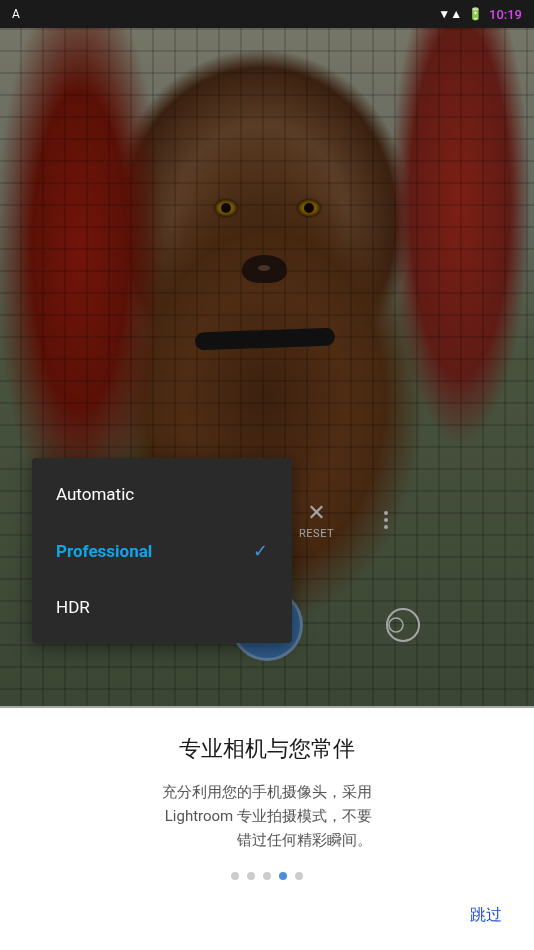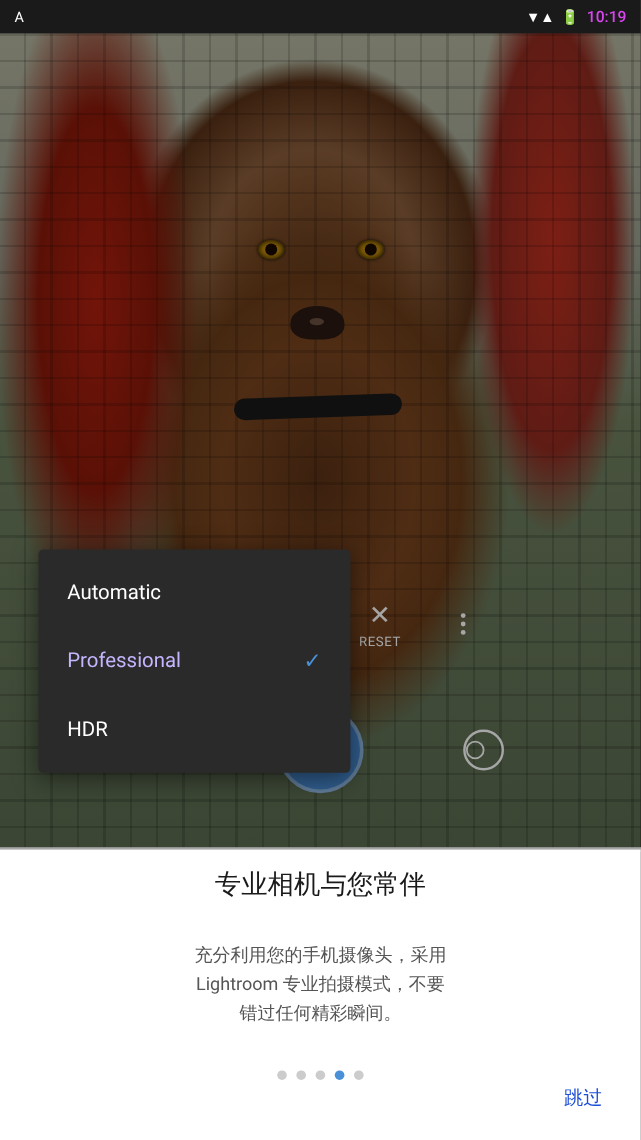--- a/index.html
+++ b/index.html
@@ -264,52 +264,52 @@
       display: flex;
       align-items: center;
       justify-content: space-between;
       cursor: pointer;
     }
     .menu-item-text {
       font-size: 17px;
       color: #fff;
     }
     .menu-item-text.active {
-      color: #c4b5fd;
+      color: #0ea5e9;
+      font-weight: bold;
     }
     .check-icon {
       color: #4a90d9;
       font-size: 18px;
     }
 
     
     .bottom-panel {
       position: absolute;
       top: 706px; left: 0; right: 0;
       bottom: 0;
       background: #fff;
       display: flex;
       flex-direction: column;
       align-items: center;
-      padding: 16px 40px 0;
-      gap: 16px;
+      padding: 28px 40px 0;
     }
 
     .promo-title {
       font-size: 22px;
       font-weight: 500;
       color: #1a1a1a;
       text-align: center;
       margin-bottom: 16px;
     }
 
     .promo-desc {
       font-size: 15px;
       color: #555;
-      text-align: center;
+      text-align: right;
       line-height: 1.6;
       margin-bottom: 20px;
     }
 
     
     .dots-indicator {
       display: flex;
       gap: 8px;
       align-items: center;
       margin-bottom: 16px;

